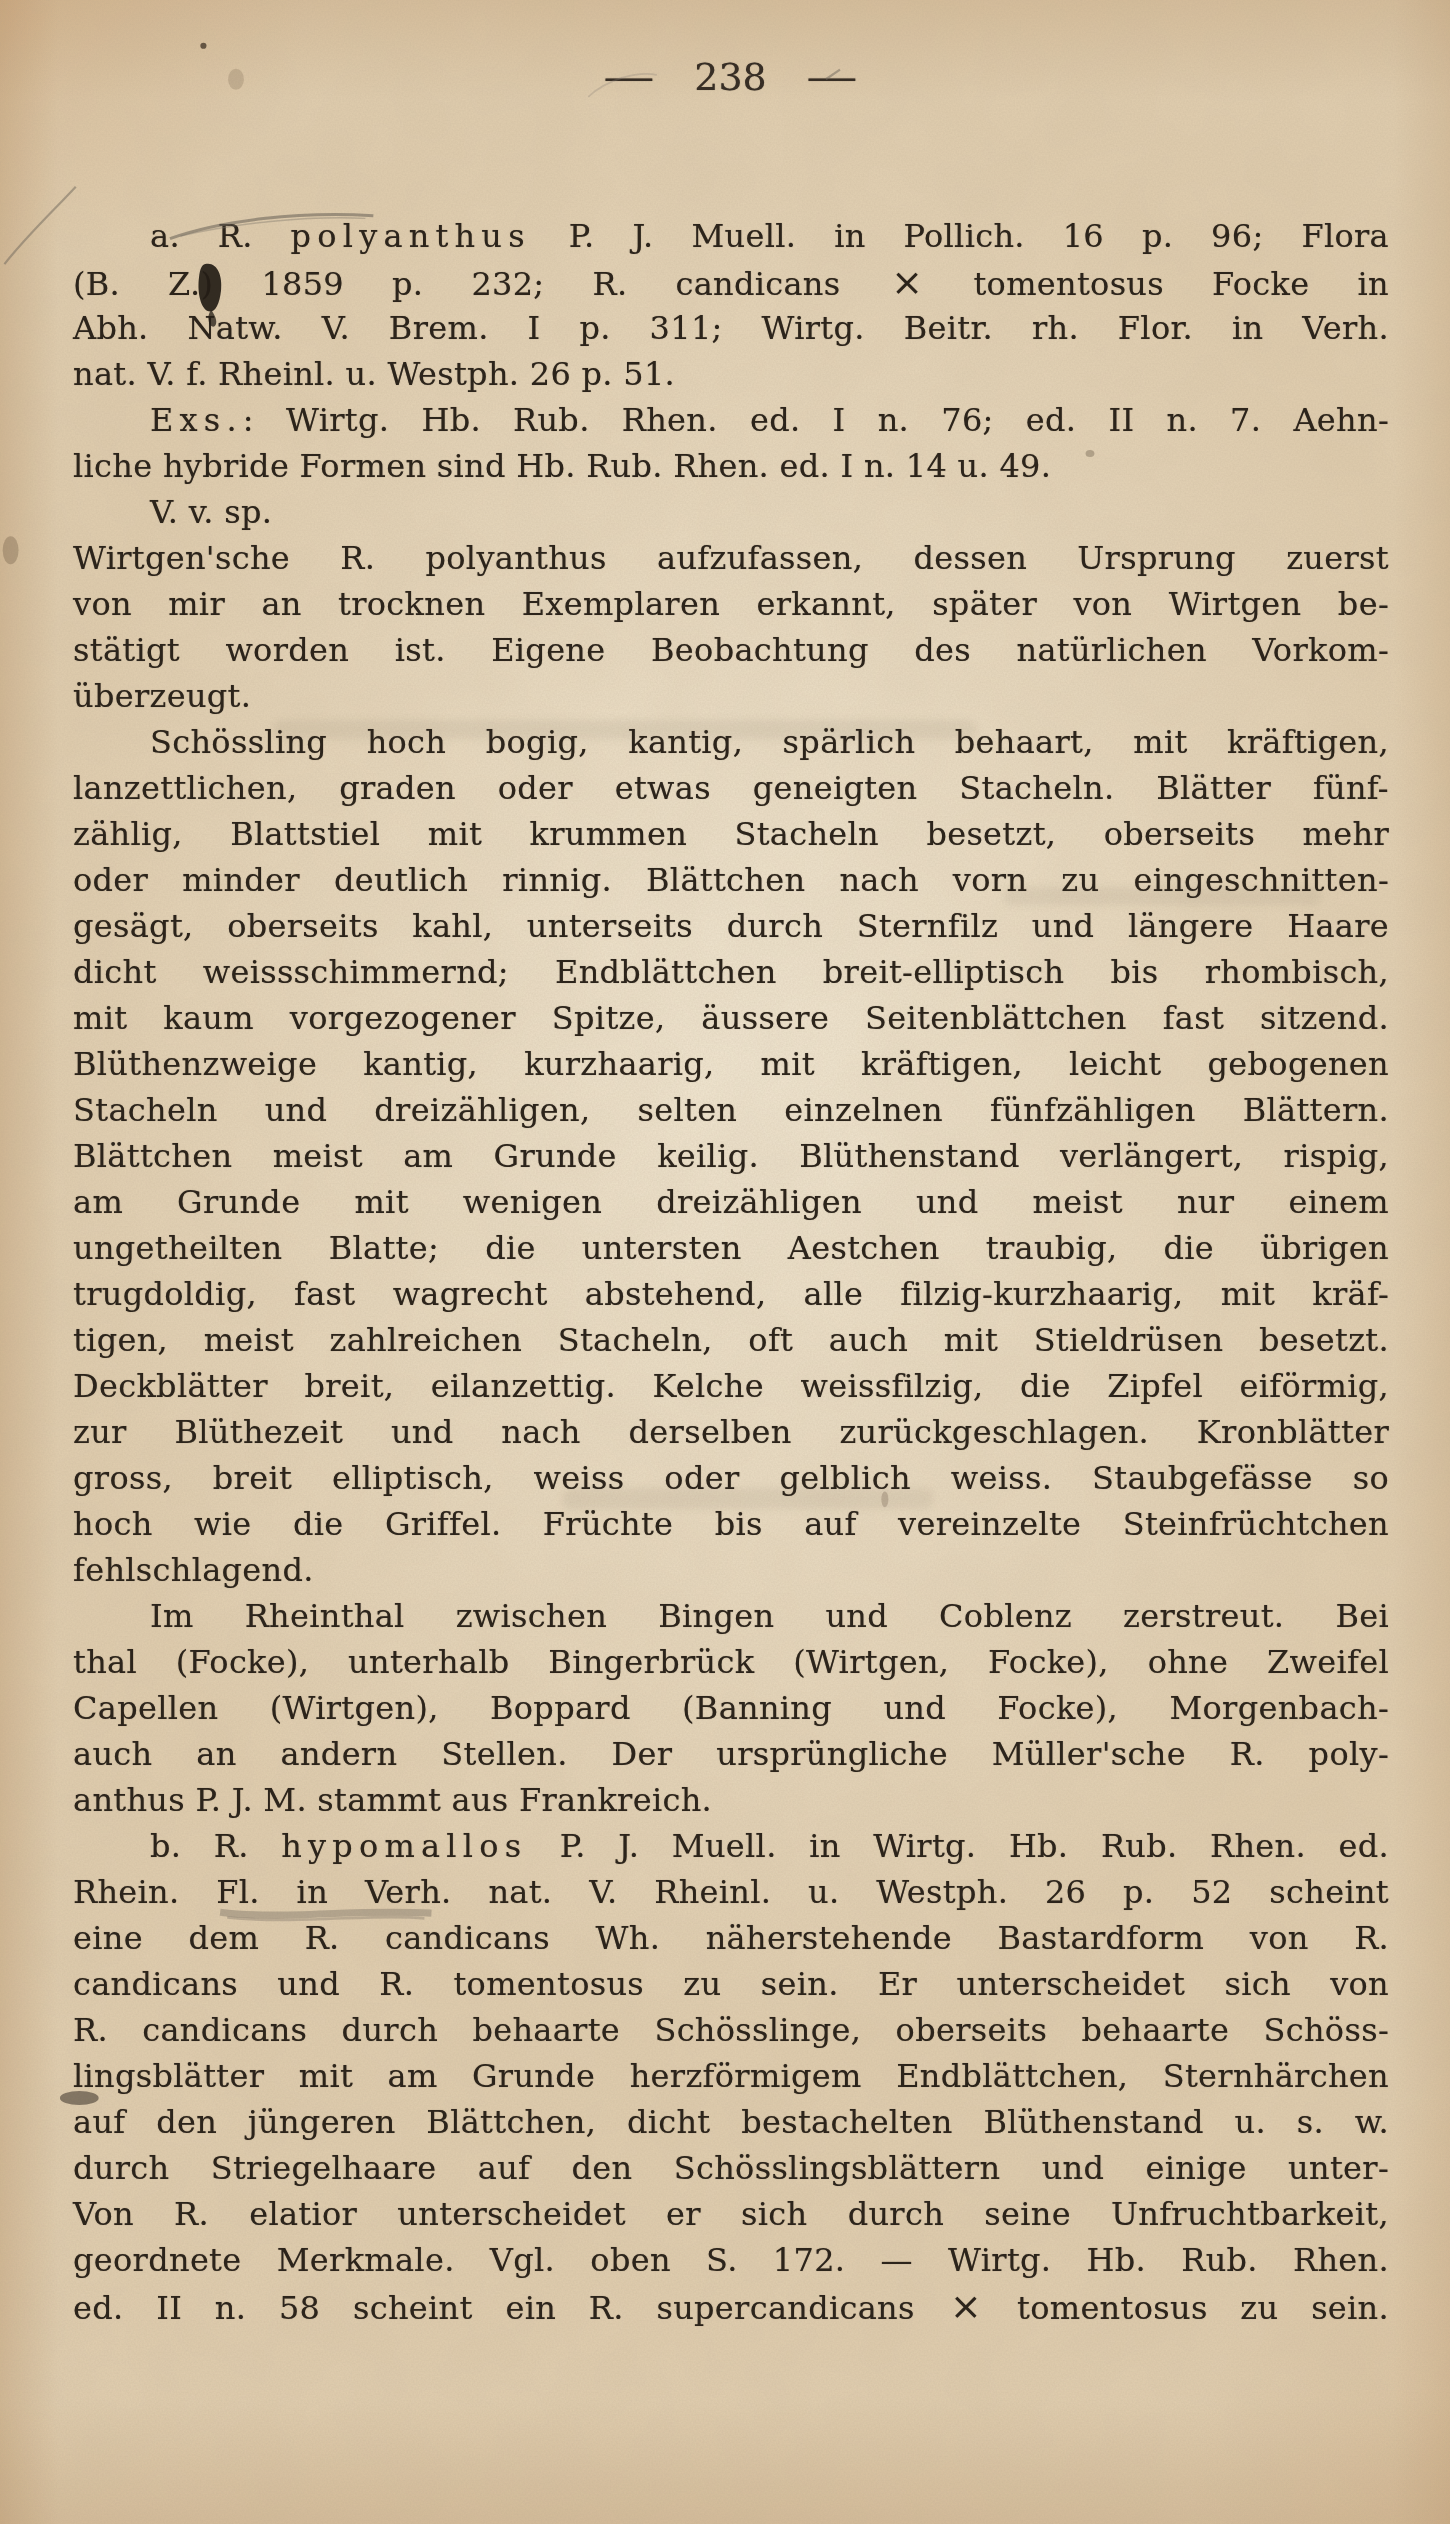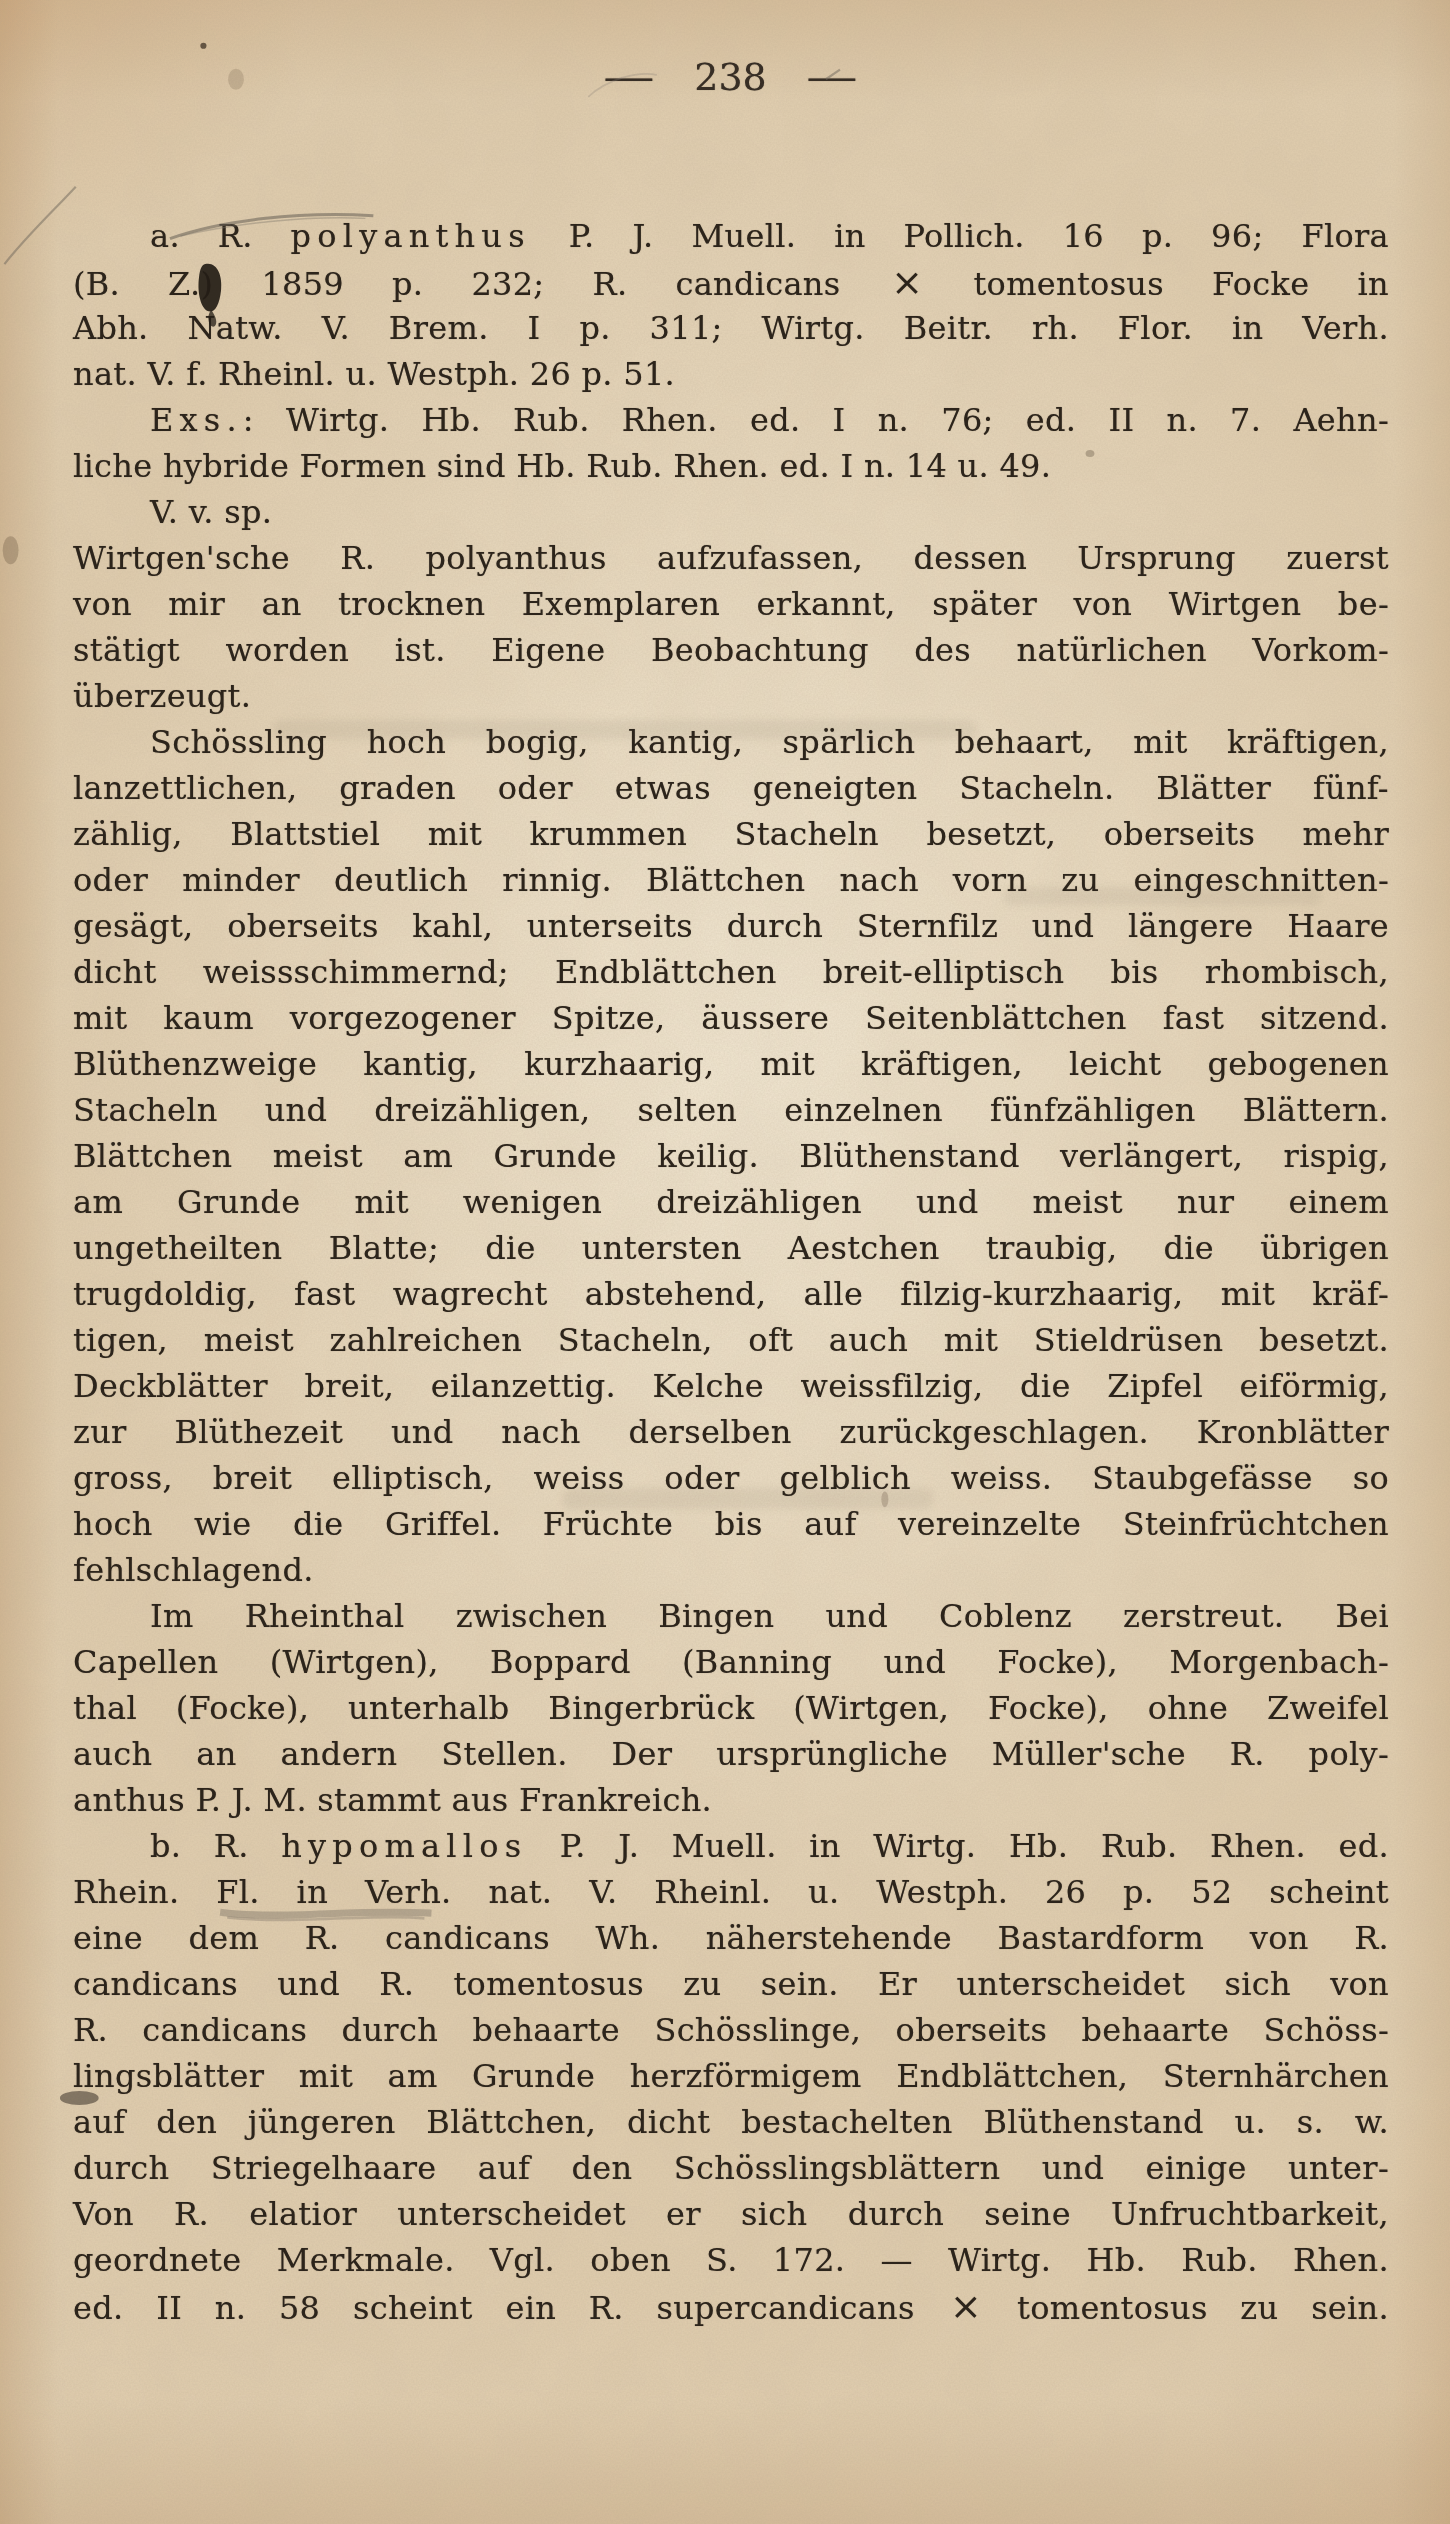--- a/index.html
+++ b/index.html
@@ -97,22 +97,22 @@
       <div class="line"><span>am Grunde mit wenigen dreizähligen und meist nur einem</span></div>
       <div class="line"><span>ungetheilten Blatte; die untersten Aestchen traubig, die übrigen</span></div>
       <div class="line"><span>trugdoldig, fast wagrecht abstehend, alle filzig-kurzhaarig, mit kräf-</span></div>
       <div class="line"><span>tigen, meist zahlreichen Stacheln, oft auch mit Stieldrüsen besetzt.</span></div>
       <div class="line"><span>Deckblätter breit, eilanzettig.  Kelche weissfilzig, die Zipfel eiförmig,</span></div>
       <div class="line"><span>zur Blüthezeit und nach derselben zurückgeschlagen.  Kronblätter</span></div>
       <div class="line"><span>gross, breit elliptisch, weiss oder gelblich weiss.  Staubgefässe so</span></div>
       <div class="line"><span>hoch wie die Griffel.  Früchte bis auf vereinzelte Steinfrüchtchen</span></div>
       <div class="line short"><span>fehlschlagend.</span></div>
       <div class="line indent"><span>Im Rheinthal zwischen Bingen und Coblenz zerstreut.  Bei</span></div>
+      <div class="line"><span>thal (Focke), unterhalb Bingerbrück (Wirtgen, Focke), ohne Zweifel</span></div>
       <div class="line"><span>Capellen (Wirtgen), Boppard (Banning und Focke), Morgenbach-</span></div>
-      <div class="line"><span>thal (Focke), unterhalb Bingerbrück (Wirtgen, Focke), ohne Zweifel</span></div>
       <div class="line"><span>auch an andern Stellen.  Der ursprüngliche Müller'sche R. poly-</span></div>
       <div class="line short"><span>anthus P. J. M. stammt aus Frankreich.</span></div>
       <div class="line indent"><span>b. R. </span><span class="sp">hypomallos</span><span> P. J. Muell. in Wirtg. Hb. Rub. Rhen. ed.</span></div>
       <div class="line"><span>Rhein. Fl. in Verh. nat. V. Rheinl. u. Westph. 26 p. 52 scheint</span></div>
       <div class="line"><span>eine dem R. candicans Wh. näherstehende Bastardform von R.</span></div>
       <div class="line"><span>candicans und R. tomentosus zu sein.  Er unterscheidet sich von</span></div>
       <div class="line"><span>R. candicans durch behaarte Schösslinge, oberseits behaarte Schöss-</span></div>
       <div class="line"><span>lingsblätter mit am Grunde herzförmigem Endblättchen, Sternhärchen</span></div>
       <div class="line"><span>auf den jüngeren Blättchen, dicht bestachelten Blüthenstand u. s. w.</span></div>
       <div class="line"><span>durch Striegelhaare auf den Schösslingsblättern und einige unter-</span></div>

